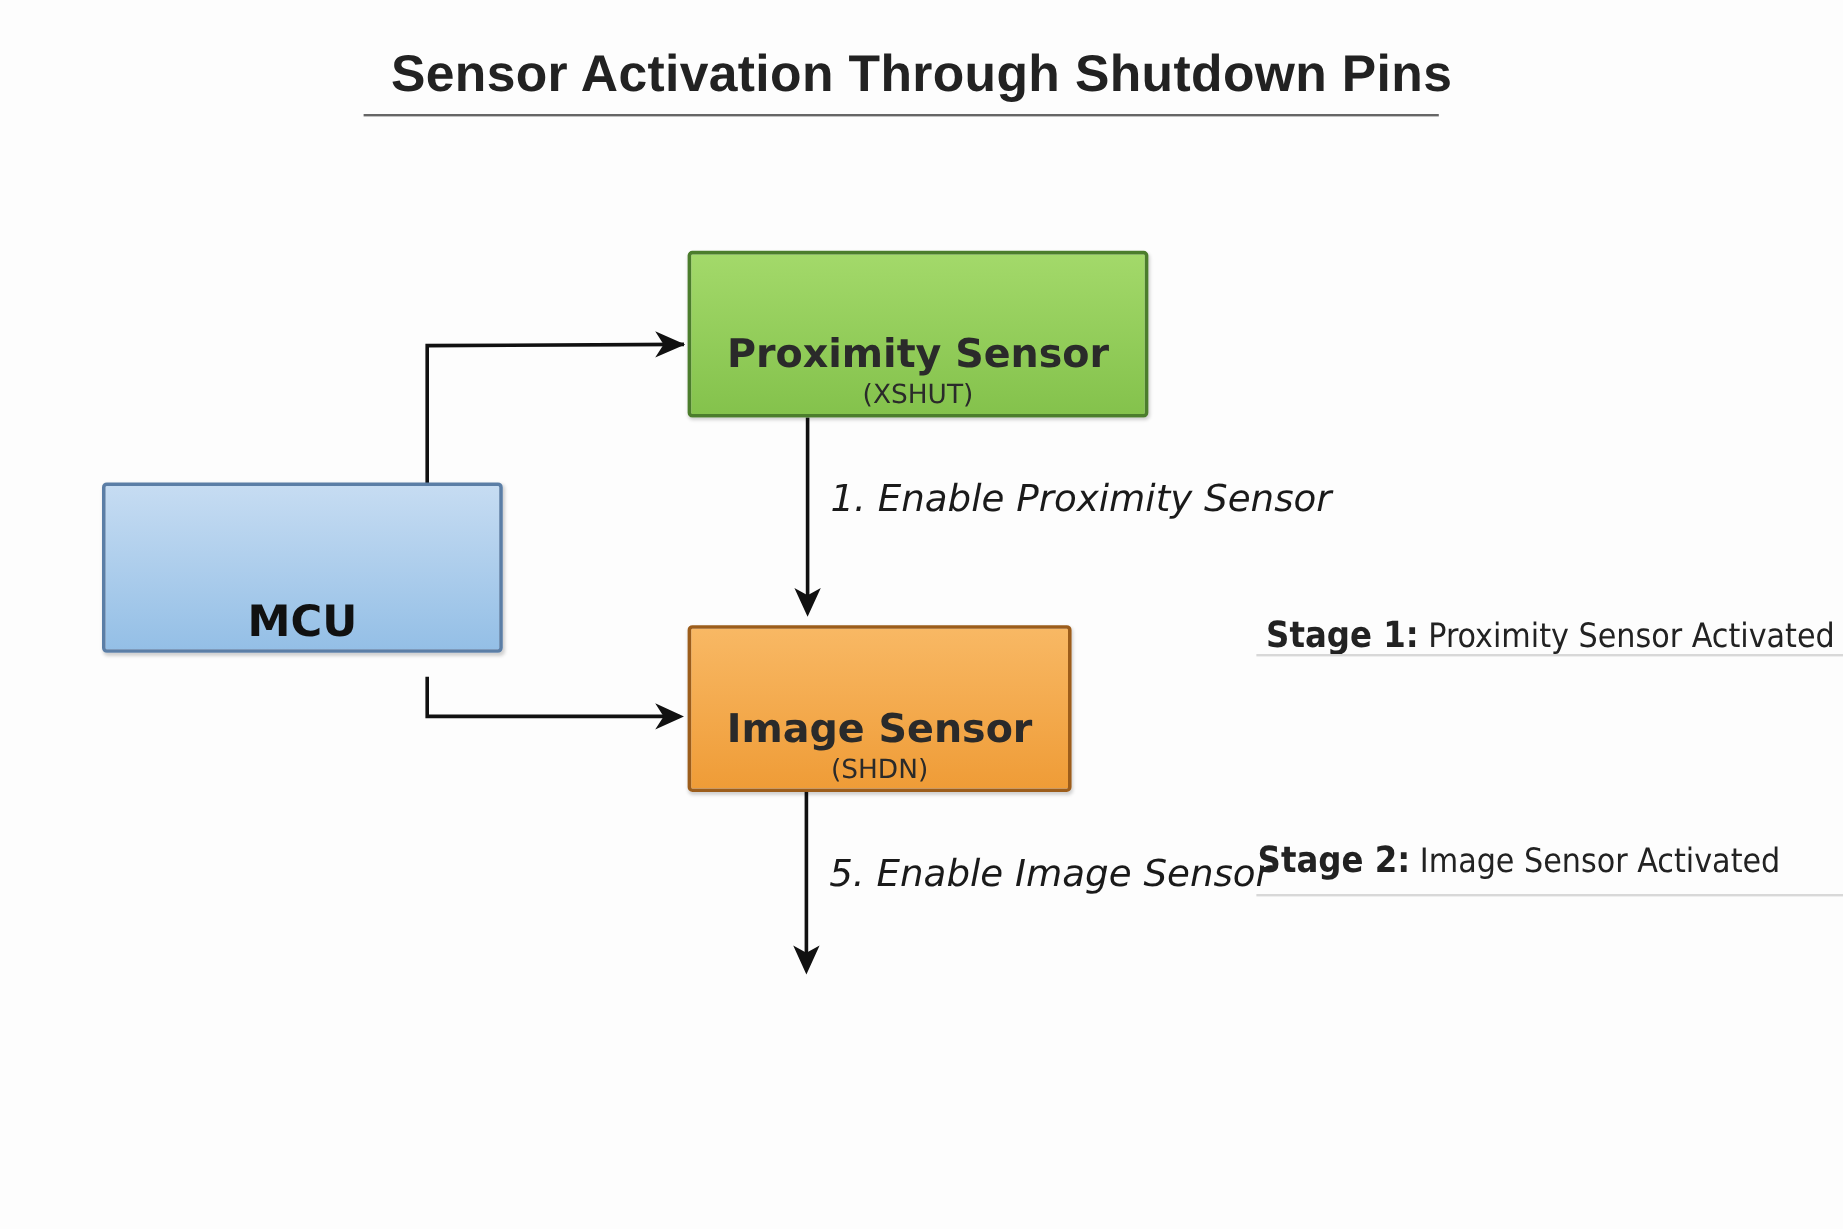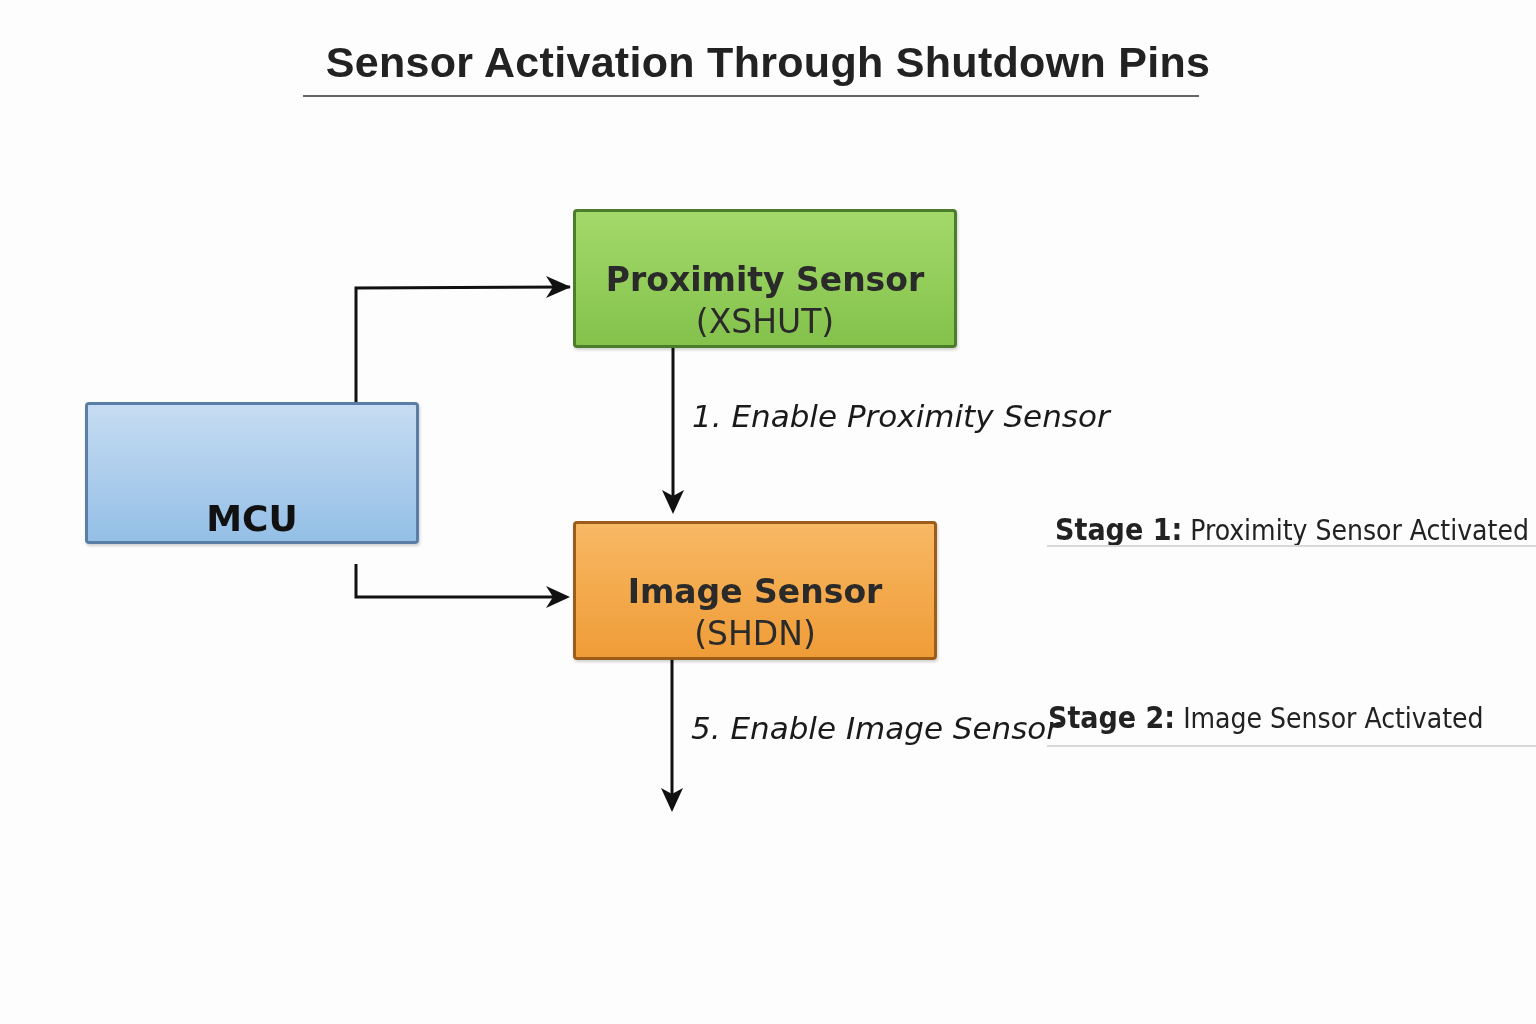--- a/index.html
+++ b/index.html
@@ -17,34 +17,34 @@
     .title-rule {
       position: absolute; left: 303px; top: 95px; width: 896px; height: 2px;
       background: #666;
     }
     .box {
       position: absolute; box-sizing: border-box; border-radius: 4px;
       display: flex; flex-direction: column; align-items: center; justify-content: flex-end;
       box-shadow: 1px 2px 3px rgba(0,0,0,0.18);
     }
     .box .main { font-weight: bold; font-size: 33px; color: #2a2a2a; line-height: 1.25; }
-    .box .sub { font-size: 33px; color: #2a2a2a; line-height: 1.35; }
+    .box .sub { font-size: 22px; color: #2a2a2a; line-height: 1.35; }
     .mcu {
       left: 85px; top: 402px; width: 334px; height: 142px;
       background: linear-gradient(#c6dcf2, #94bfe6);
       border: 3px solid #5b7ea6;
     }
     .mcu .main { font-size: 36px; color: #111; }
     .prox {
       left: 573px; top: 209px; width: 384px; height: 139px;
       background: linear-gradient(#a3d96a, #84c24c);
       border: 3px solid #4b7d2c;
     }
     .img {
-      left: 573px; top: 521px; width: 364px; height: 139px;
+      left: 573px; top: 521px; width: 320px; height: 139px;
       background: linear-gradient(#f8b864, #ef9c37);
       border: 3px solid #9c5d1b;
     }
     svg.wires { position: absolute; left: 0; top: 0; }
     .step-label {
       position: absolute; font-style: italic; font-size: 31px; color: #1a1a1a;
       white-space: nowrap;
     }
     .step1 { left: 692px; top: 398px; text-align: center; }
     .step2 { left: 691px; top: 710px; }

